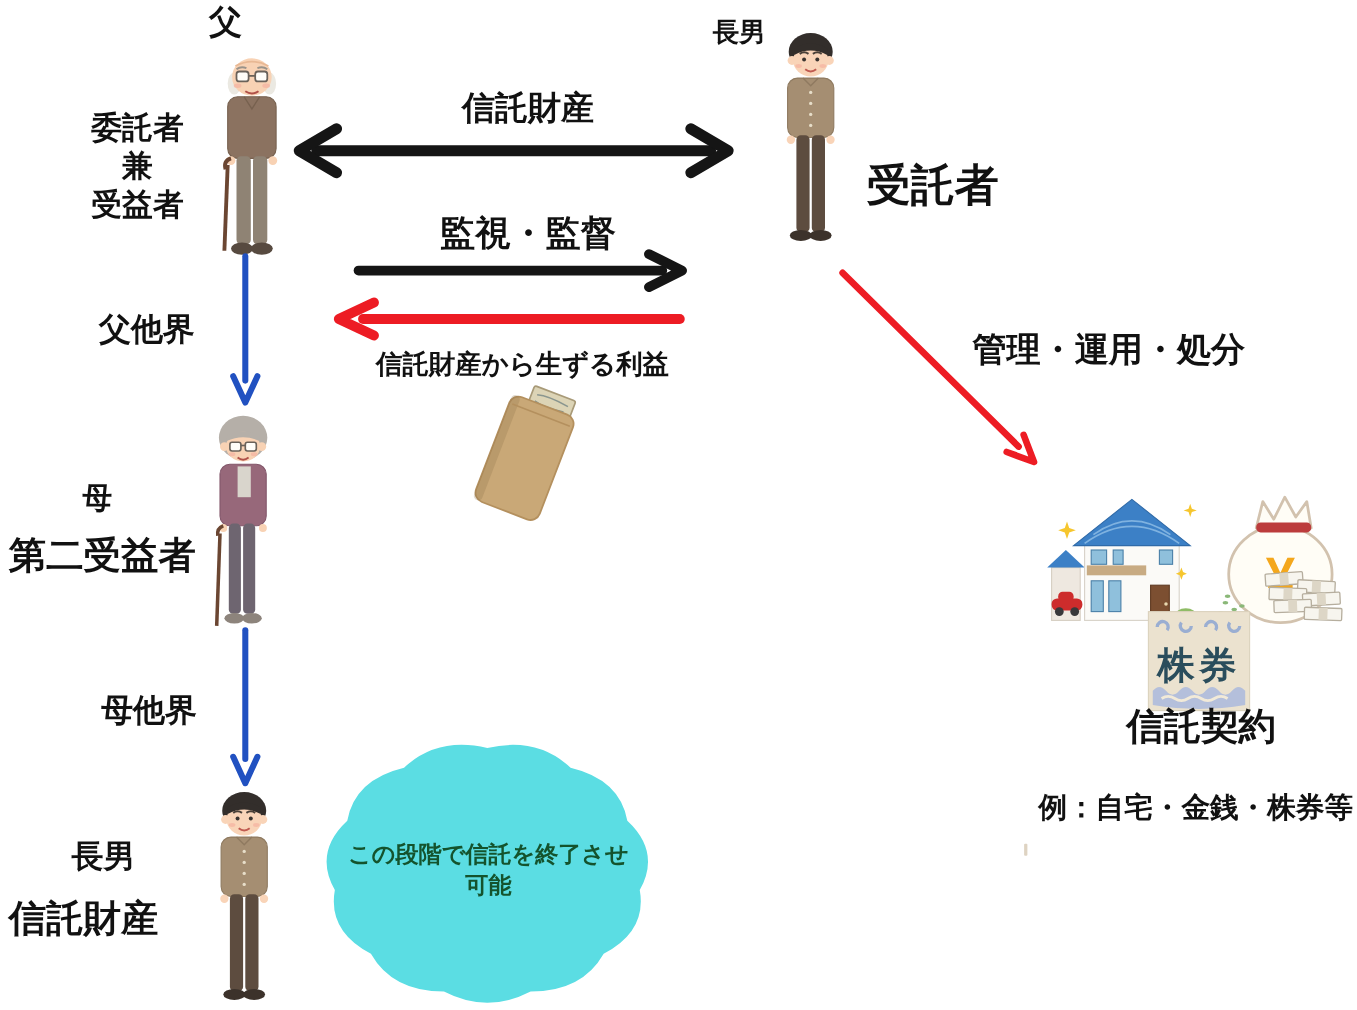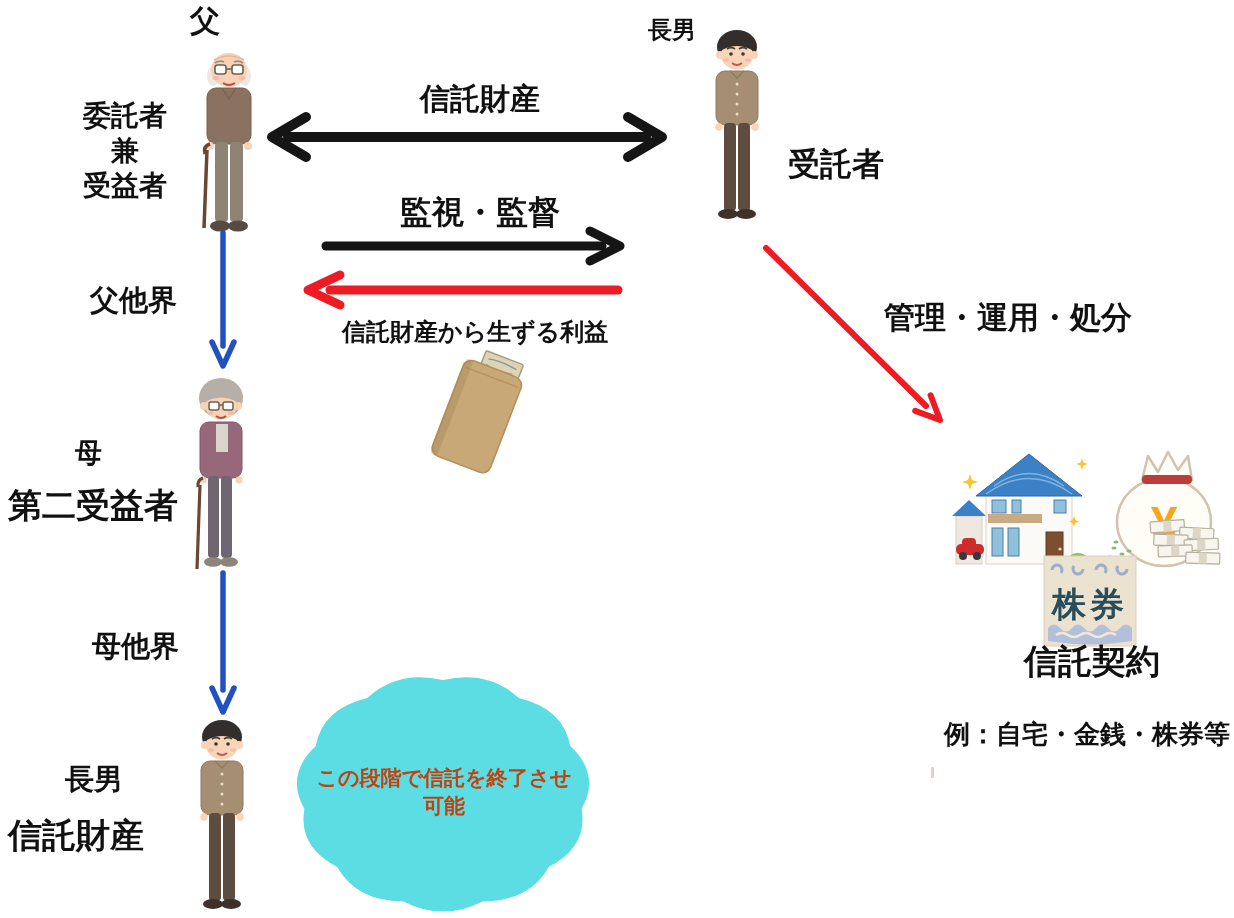--- a/index.html
+++ b/index.html
@@ -3,21 +3,21 @@
 <meta charset="utf-8">
 <style>
   html,body{margin:0;padding:0;background:#ffffff;}
   #canvas{position:relative;width:1234px;height:918px;background:#ffffff;overflow:hidden;
           font-family:"Liberation Sans","DejaVu Sans",sans-serif;color:#111;}
   .lbl{position:absolute;font-weight:bold;color:#111;white-space:nowrap;line-height:1.15;}
   .ctr{text-align:center;}
   .abs{position:absolute;}
   svg{display:block;overflow:visible;}
   #note-text{position:absolute;left:303px;top:764px;width:282px;text-align:center;
-             font-weight:bold;font-size:21px;line-height:27.5px;color:#c2410c;}
+             font-weight:bold;font-size:21px;line-height:27.5px;color:#14532d;}
   #envelope-wrap{position:absolute;left:424px;top:352px;width:110px;height:118px;
                  transform:rotate(21deg);transform-origin:50% 50%;}
   #stray-mark{position:absolute;left:931px;top:767px;width:3px;height:11px;
               background:#cdbba2;opacity:.65;border-radius:1px;}
 </style>
 </head>
 <body>
 
 <div id="canvas">
 
@@ -75,21 +75,21 @@
     <circle cx="36" cy="78" r="1.5" fill="#e7dec9"></circle>
     <circle cx="36" cy="88" r="1.5" fill="#e7dec9"></circle>
     <circle cx="18" cy="101" r="3.8" fill="#f9d4b8"></circle>
     <circle cx="54" cy="101" r="3.8" fill="#f9d4b8"></circle>
     <rect x="23" y="97" width="12" height="88" rx="4" fill="#5d4c3f"></rect>
     <rect x="37" y="97" width="12" height="88" rx="4" fill="#5d4c3f"></rect>
     <ellipse cx="27" cy="188" rx="10" ry="5" fill="#3c322b"></ellipse>
     <ellipse cx="45" cy="188" rx="10" ry="5" fill="#3c322b"></ellipse>
   </svg>
 
-  <div class="lbl" style="left:788px;top:146px;font-size:32px;">受託者</div>
+  <div class="lbl" style="left:788px;top:146px;font-size:40px;">受託者</div>
 
   <div class="lbl ctr" style="left:330px;top:82px;width:300px;font-size:30px;">信託財産</div>
   <svg class="abs" style="left:260px;top:108px;" width="414" height="58" viewBox="0 0 414 58">
     <line x1="28" y1="29" x2="386" y2="29" stroke="#151515" stroke-width="10" stroke-linecap="round"></line>
     <path d="M46,9 L12,29 L46,49" stroke="#151515" stroke-width="10" fill="none" stroke-linecap="round" stroke-linejoin="round"></path>
     <path d="M368,9 L402,29 L368,49" stroke="#151515" stroke-width="10" fill="none" stroke-linecap="round" stroke-linejoin="round"></path>
   </svg>
 
   <div class="lbl ctr" style="left:330px;top:194px;width:300px;font-size:32px;">監視・監督</div>
   <svg class="abs" style="left:318px;top:226px;" width="312" height="40" viewBox="0 0 312 40">

